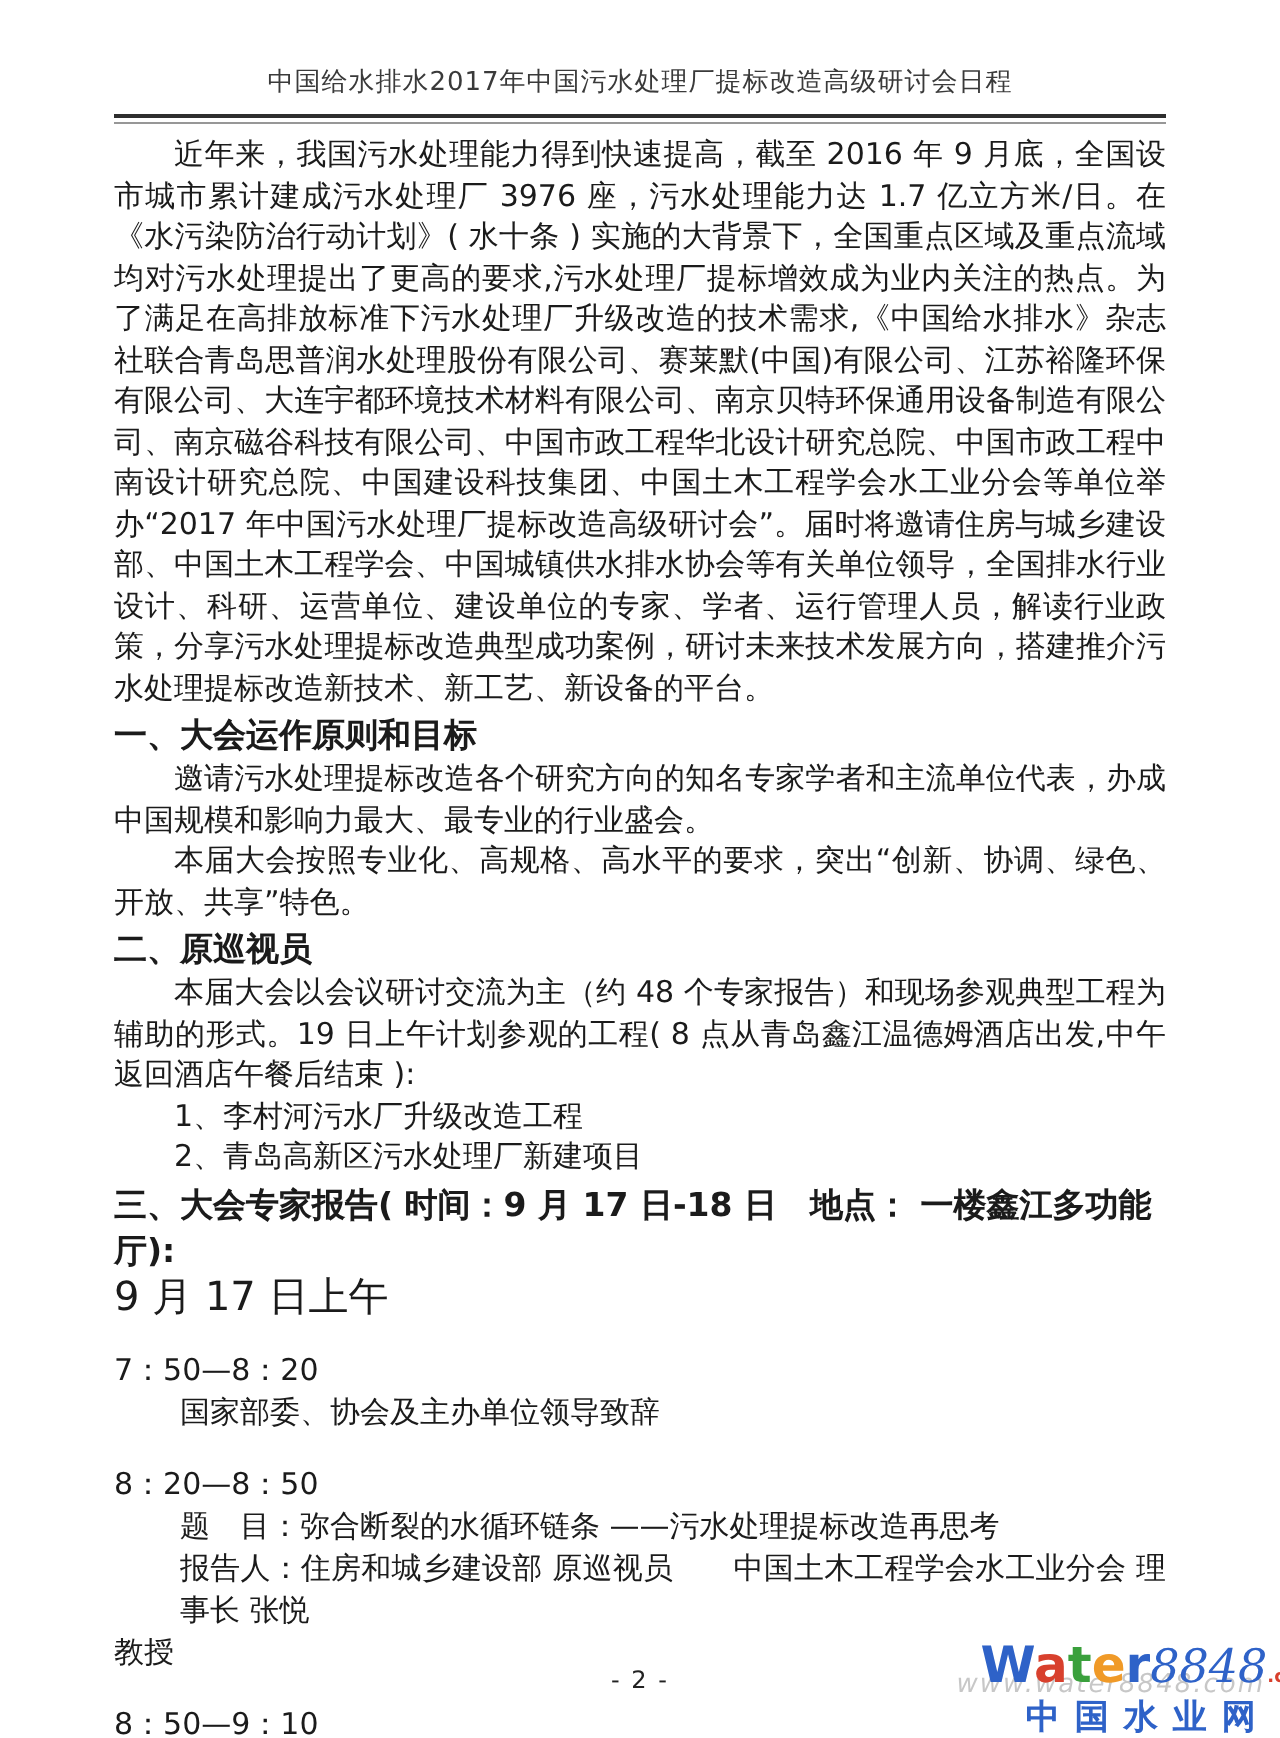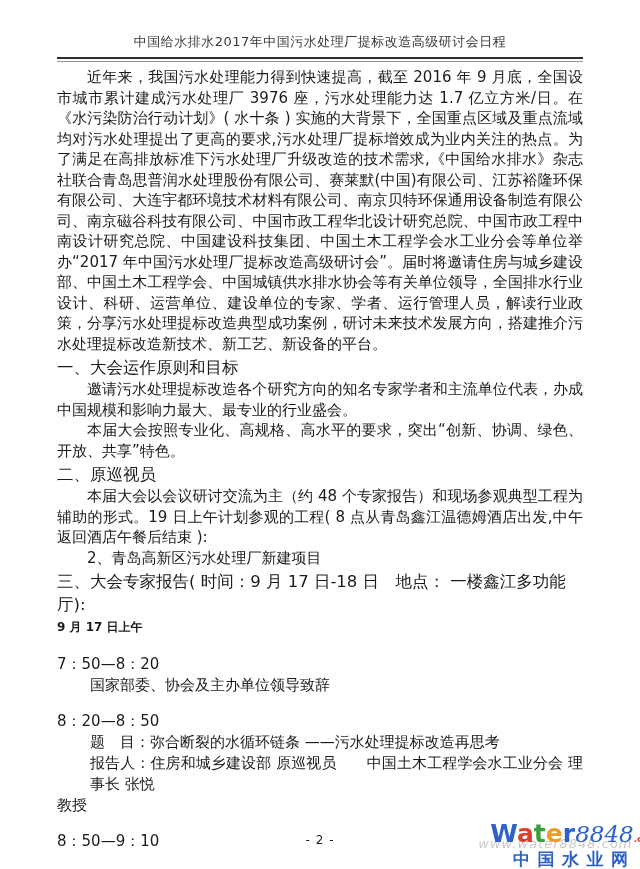--- a/index.html
+++ b/index.html
@@ -16,22 +16,22 @@
   }
   .header-rule {
     margin-top:7px; height:2px;
     border-top:2px solid #2e2e2e; border-bottom:1px solid #979797;
   }
 
   .body-text { font-size:15px; line-height:20.5px; text-align:justify; }
   p.intro, p.para { margin:0; text-indent:2em; }
   p.intro { margin-top:5px; }
 
-  .sec-h { font-size:16.5px; font-weight:normal; line-height:23px; margin-top:2px; }
-  .sub-h { font-size:12px; font-weight:bold; line-height:23px; }
+  .sec-h { font-size:16.5px; font-weight:bold; line-height:23px; margin-top:2px; }
+  .sub-h { font-size:20px; font-weight:normal; line-height:23px; }
 
   .list-item { padding-left:2em; font-size:15px; line-height:20.5px; }
 
   .sched { margin-top:15px; }
   .sched .time { font-size:15px; line-height:21px; }
   .sched .sline { padding-left:2.2em; font-size:15px; line-height:21px; text-align:justify; }
   .sched .cont { font-size:15px; line-height:21px; }
 
   .page-num {
     position:absolute; left:0; bottom:22px; width:640px;
@@ -65,20 +65,21 @@
     <div class="header-rule"></div>
 
     <p class="intro body-text">近年来，我国污水处理能力得到快速提高，截至 2016 年 9 月底，全国设市城市累计建成污水处理厂 3976 座，污水处理能力达 1.7 亿立方米/日。在《水污染防治行动计划》( 水十条 ) 实施的大背景下，全国重点区域及重点流域均对污水处理提出了更高的要求,污水处理厂提标增效成为业内关注的热点。为了满足在高排放标准下污水处理厂升级改造的技术需求,《中国给水排水》杂志社联合青岛思普润水处理股份有限公司、赛莱默(中国)有限公司、江苏裕隆环保有限公司、大连宇都环境技术材料有限公司、南京贝特环保通用设备制造有限公司、南京磁谷科技有限公司、中国市政工程华北设计研究总院、中国市政工程中南设计研究总院、中国建设科技集团、中国土木工程学会水工业分会等单位举办“2017 年中国污水处理厂提标改造高级研讨会”。届时将邀请住房与城乡建设部、中国土木工程学会、中国城镇供水排水协会等有关单位领导，全国排水行业设计、科研、运营单位、建设单位的专家、学者、运行管理人员，解读行业政策，分享污水处理提标改造典型成功案例，研讨未来技术发展方向，搭建推介污水处理提标改造新技术、新工艺、新设备的平台。</p>
 
     <div class="sec-h">一、大会运作原则和目标</div>
     <p class="para body-text">邀请污水处理提标改造各个研究方向的知名专家学者和主流单位代表，办成中国规模和影响力最大、最专业的行业盛会。</p>
     <p class="para body-text">本届大会按照专业化、高规格、高水平的要求，突出“创新、协调、绿色、开放、共享”特色。</p>
 
     <div class="sec-h">二、原巡视员</div>
     <p class="para body-text">本届大会以会议研讨交流为主（约 48 个专家报告）和现场参观典型工程为辅助的形式。19 日上午计划参观的工程( 8 点从青岛鑫江温德姆酒店出发,中午返回酒店午餐后结束 ):</p>
+    <div class="list-item">1、李村河污水厂升级改造工程</div>
     <div class="list-item">2、青岛高新区污水处理厂新建项目</div>
 
     <div class="sec-h">三、大会专家报告( 时间：9 月 17 日-18 日　地点： 一楼鑫江多功能厅):</div>
     <div class="sub-h">9 月 17 日上午</div>
 
     <div class="sched">
       <div class="time">7：50—8：20</div>
       <div class="sline">国家部委、协会及主办单位领导致辞</div>
     </div>
 

